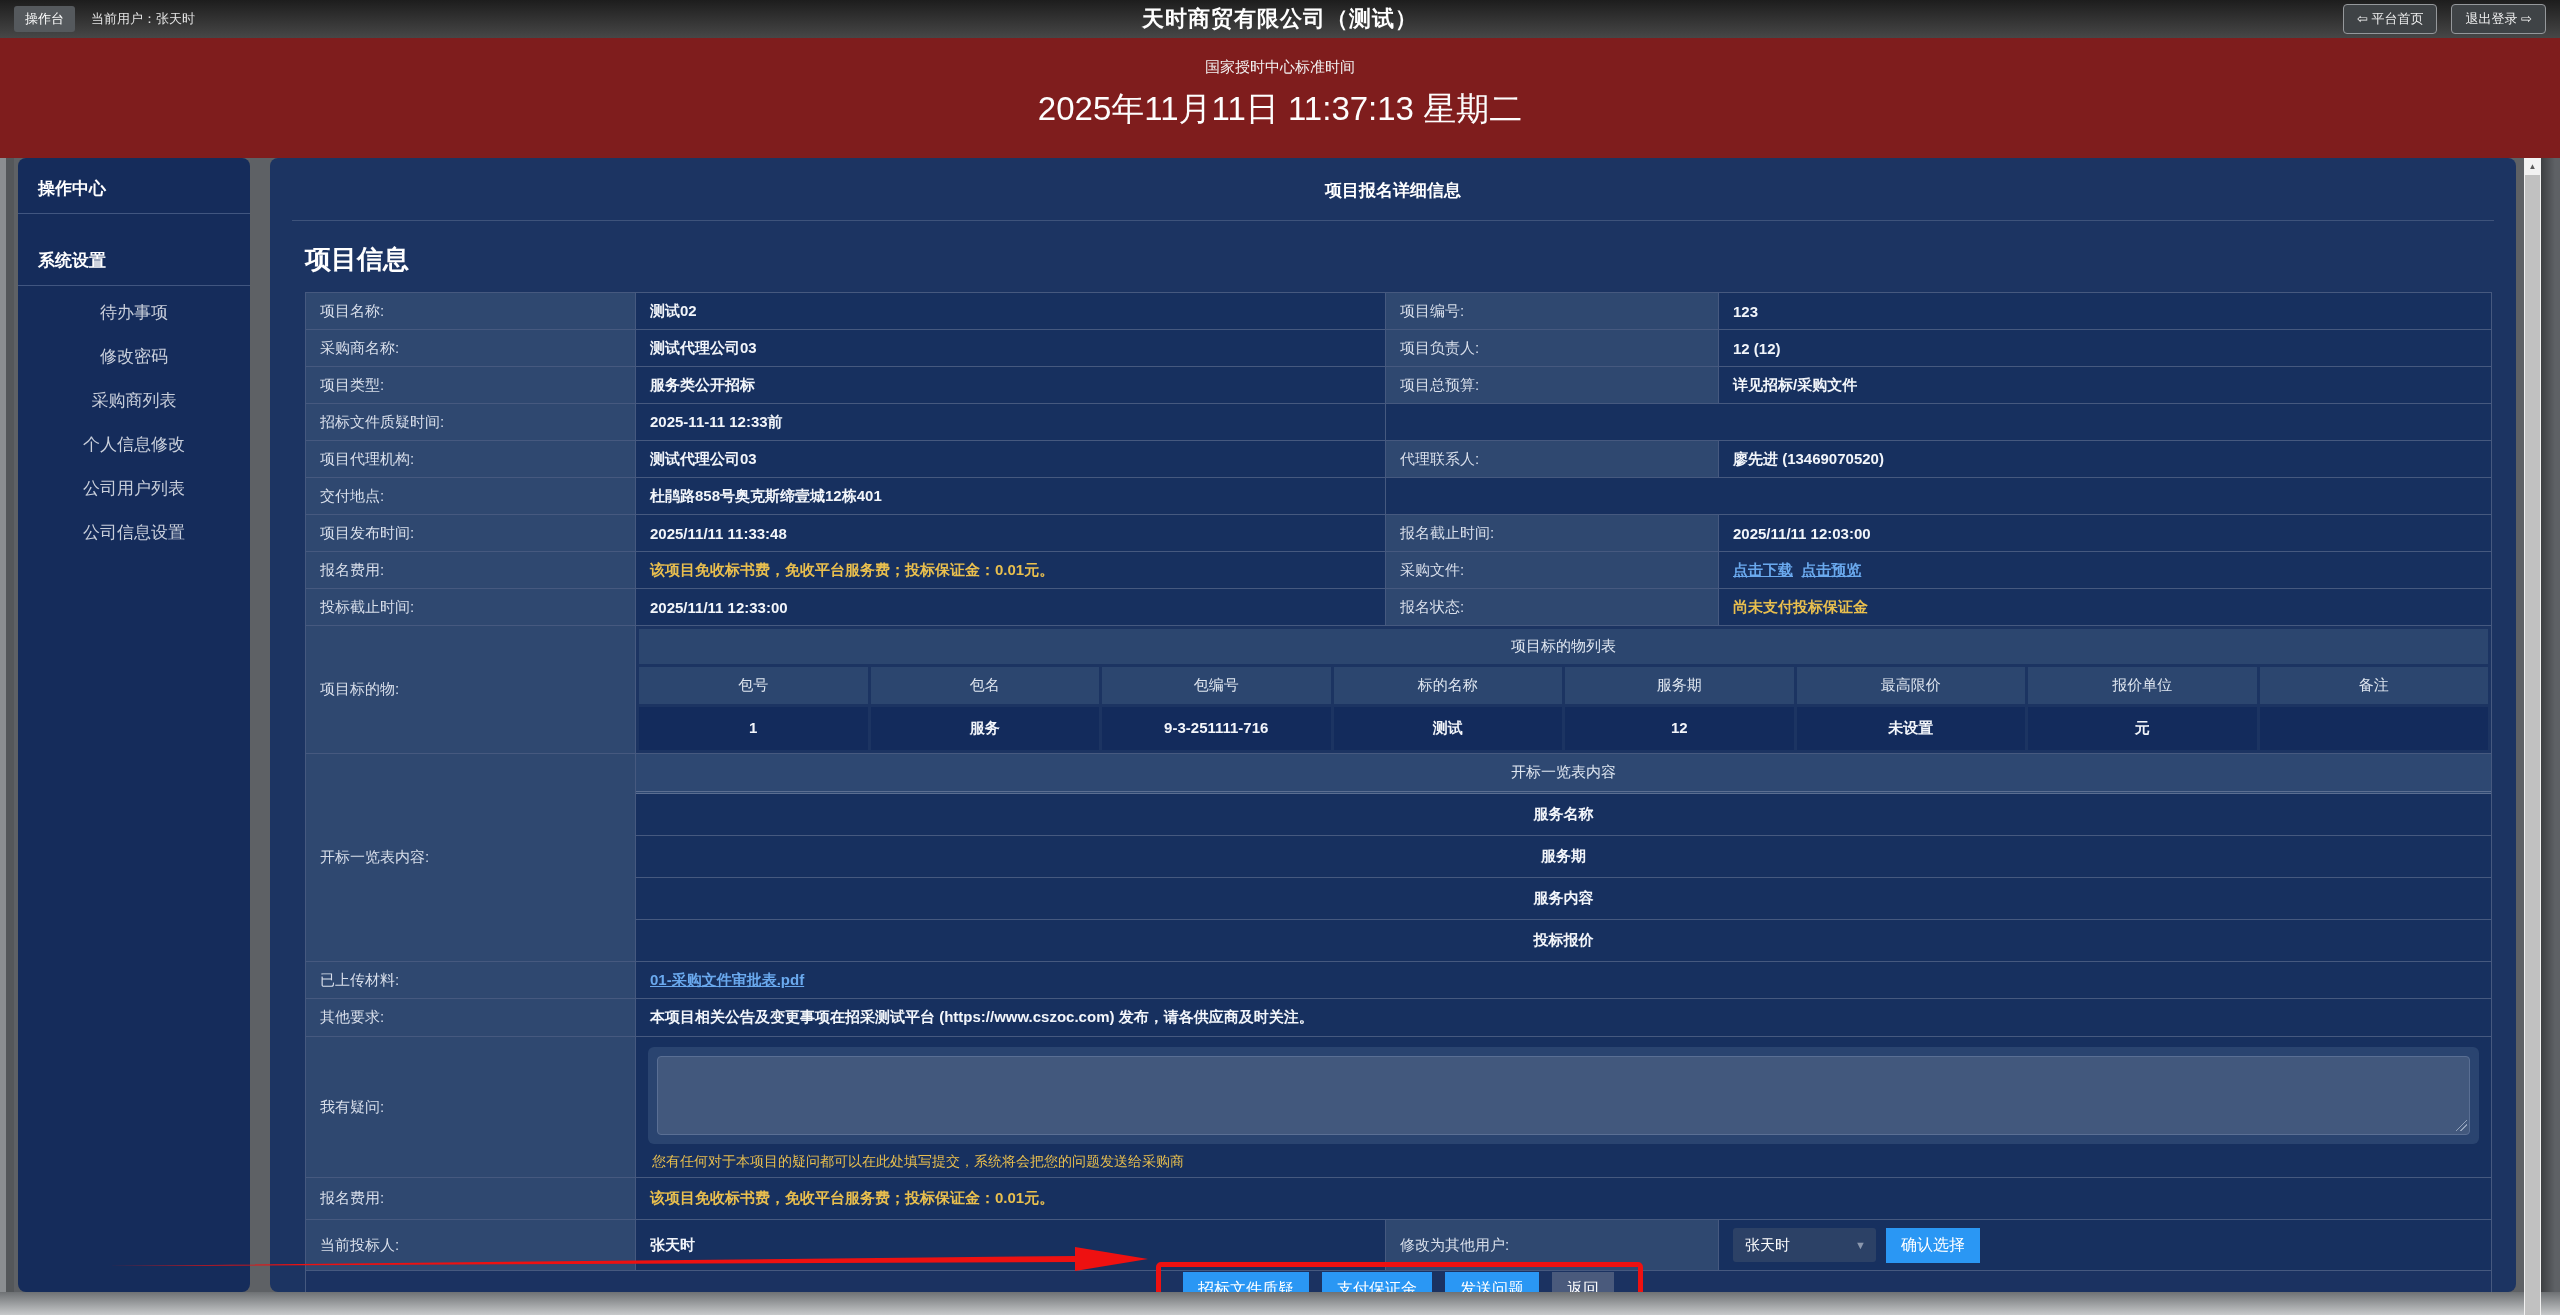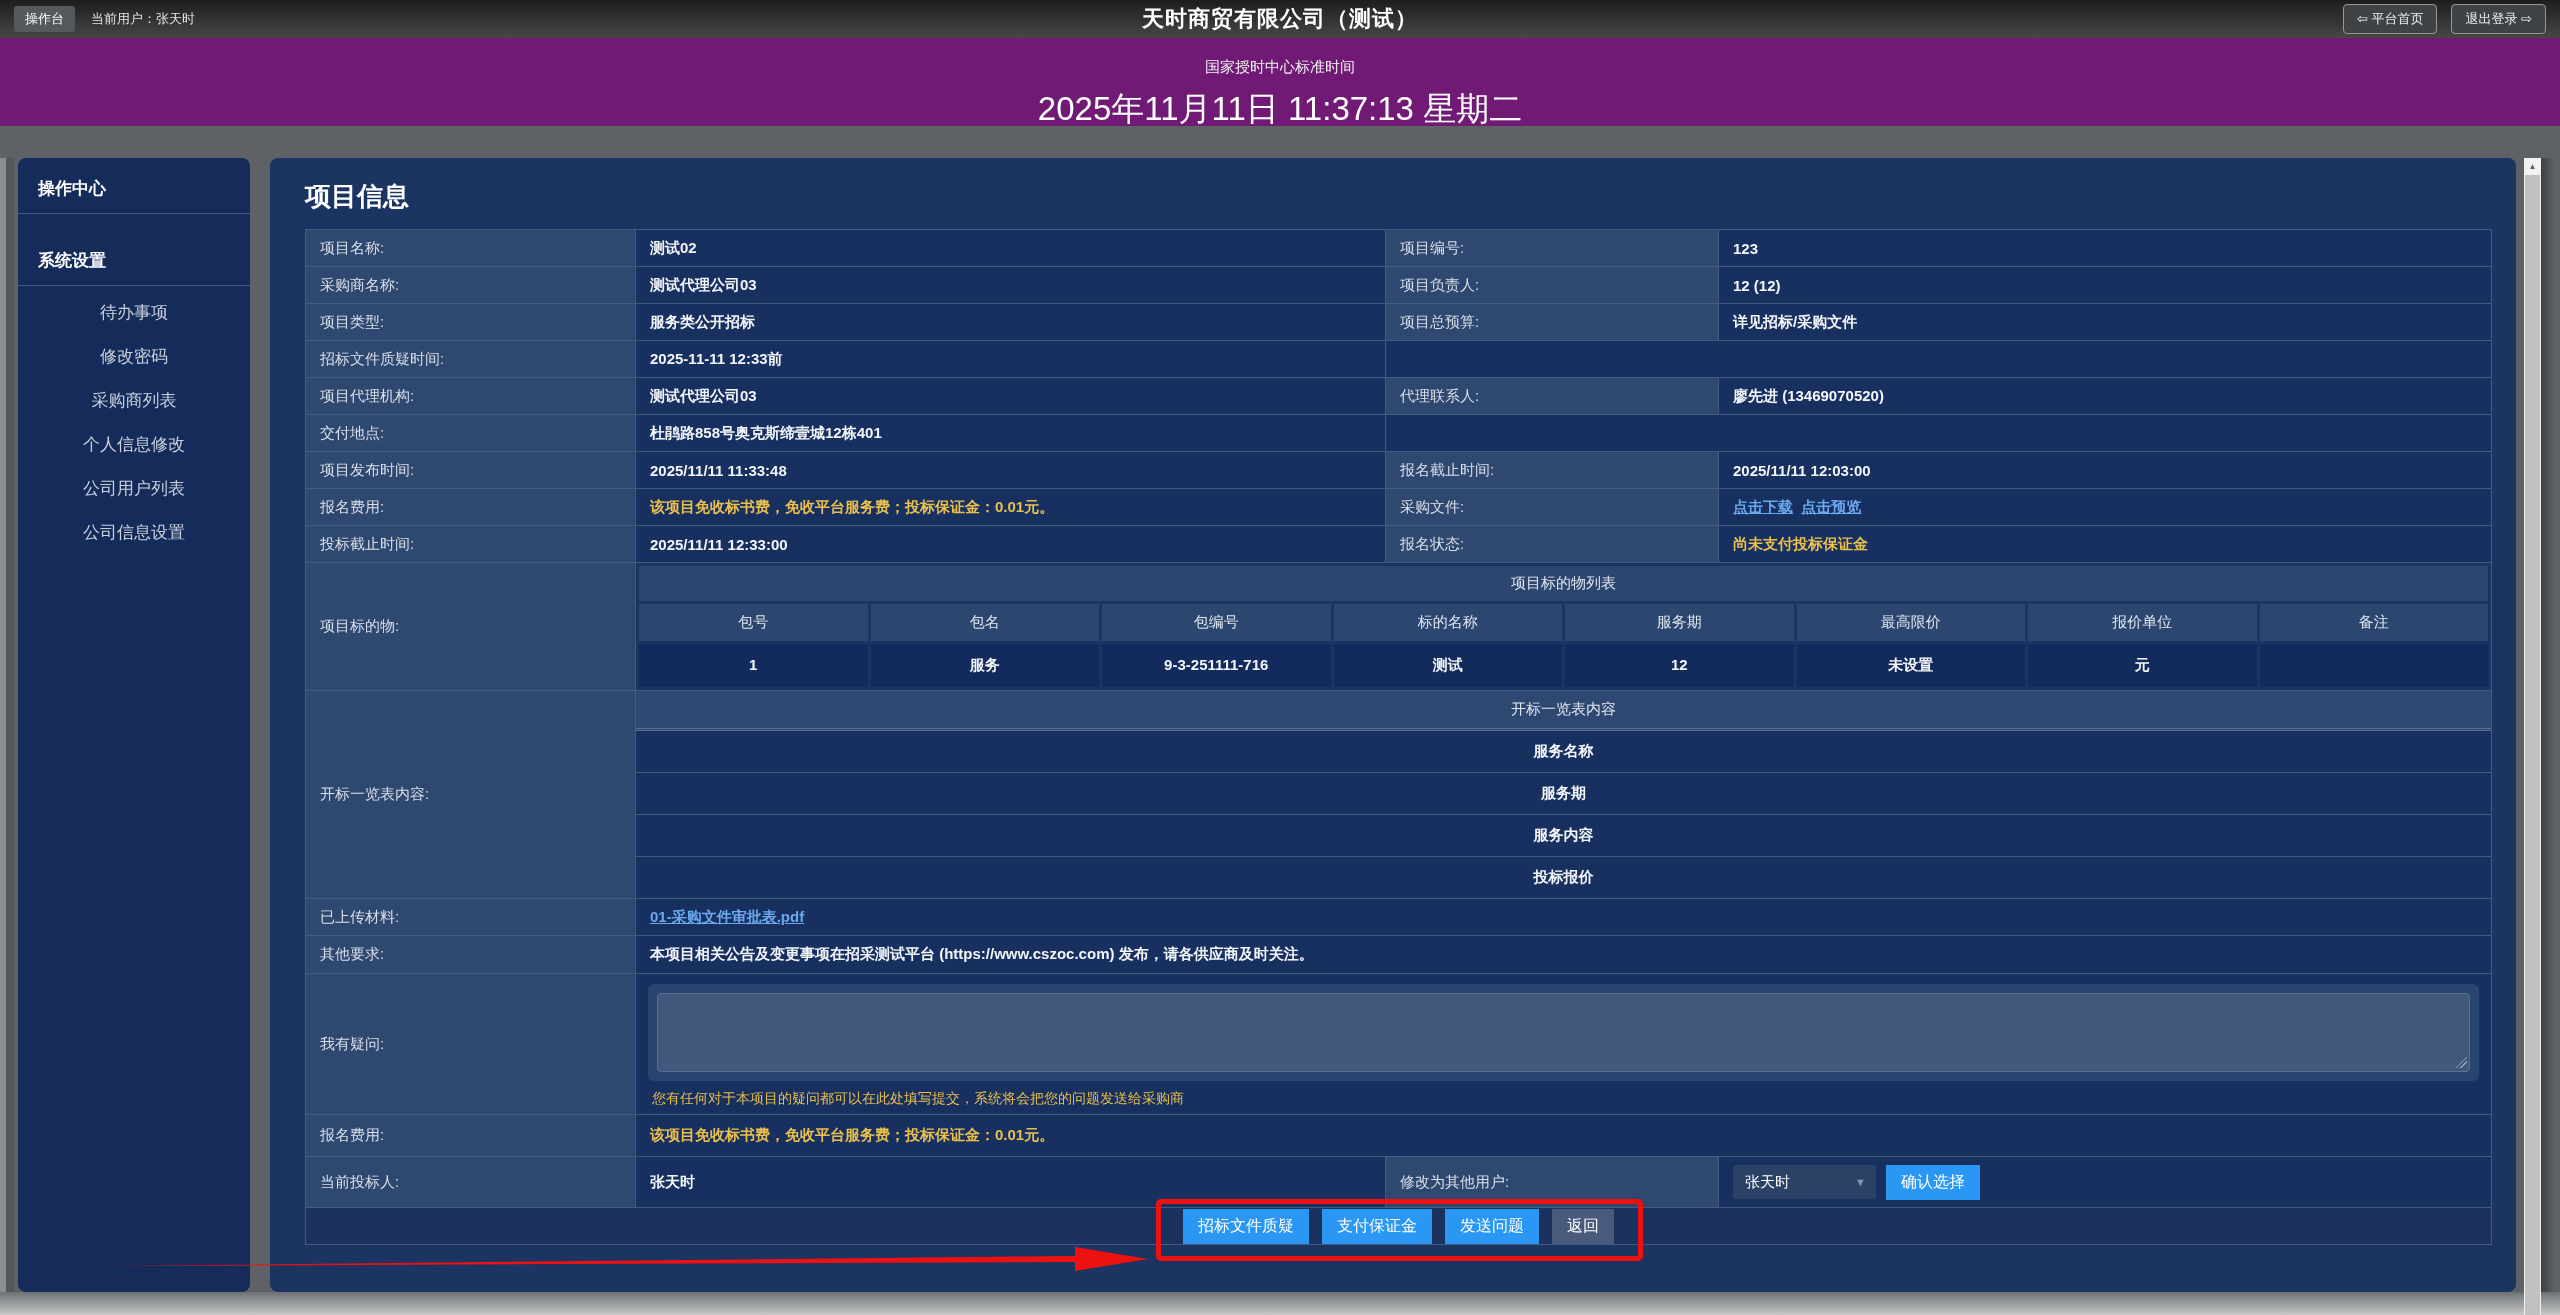--- a/index.html
+++ b/index.html
@@ -26,22 +26,22 @@
     color:#fff; font-size:22px; font-weight:bold; letter-spacing:1px;
     pointer-events:none;
   }
   .tb-right { margin-left:auto; display:flex; gap:14px; z-index:2; }
   .tb-btn {
     background:#3f4346; border:1px solid #95989b; color:#f0f0f0;
     font-size:13px; padding:5px 13px; border-radius:4px; cursor:pointer;
   }
   
   .time-banner {
-    position:absolute; left:0; top:38px; width:2560px; height:88px;
-    background:#701a75; text-align:center; color:#fff;
+    position:absolute; left:0; top:38px; width:2560px; height:120px;
+    background:#7f1d1d; text-align:center; color:#fff;
   }
   .time-label { font-size:15px; padding-top:20px; color:#f2f2f2; }
   .time-value { font-size:33px; margin-top:10px; color:#fdfdfd; }
   
   .edge-shade { position:absolute; left:0; top:158px; width:18px; height:1134px;
     background:linear-gradient(90deg,#8b8e91 0 6px,#54575a 6px 14px,#5e6165 14px); }
   .sidebar {
     position:absolute; left:18px; top:158px; width:232px; height:1134px;
     background:#152c5b; border-radius:8px; overflow:hidden;
   }
@@ -160,20 +160,21 @@
     <div class="sb-item">待办事项</div>
     <div class="sb-item">修改密码</div>
     <div class="sb-item">采购商列表</div>
     <div class="sb-item">个人信息修改</div>
     <div class="sb-item">公司用户列表</div>
     <div class="sb-item">公司信息设置</div>
   </div>
 </aside>
 
 <main class="panel">
+  <div class="page-title">项目报名详细信息</div>
   <div class="section-heading">项目信息</div>
 
   <table class="info">
     <colgroup>
         <col style="width:330px">
         <col style="width:750px">
         <col style="width:333px">
         <col style="width:773px">
       </colgroup>
     <tbody>

